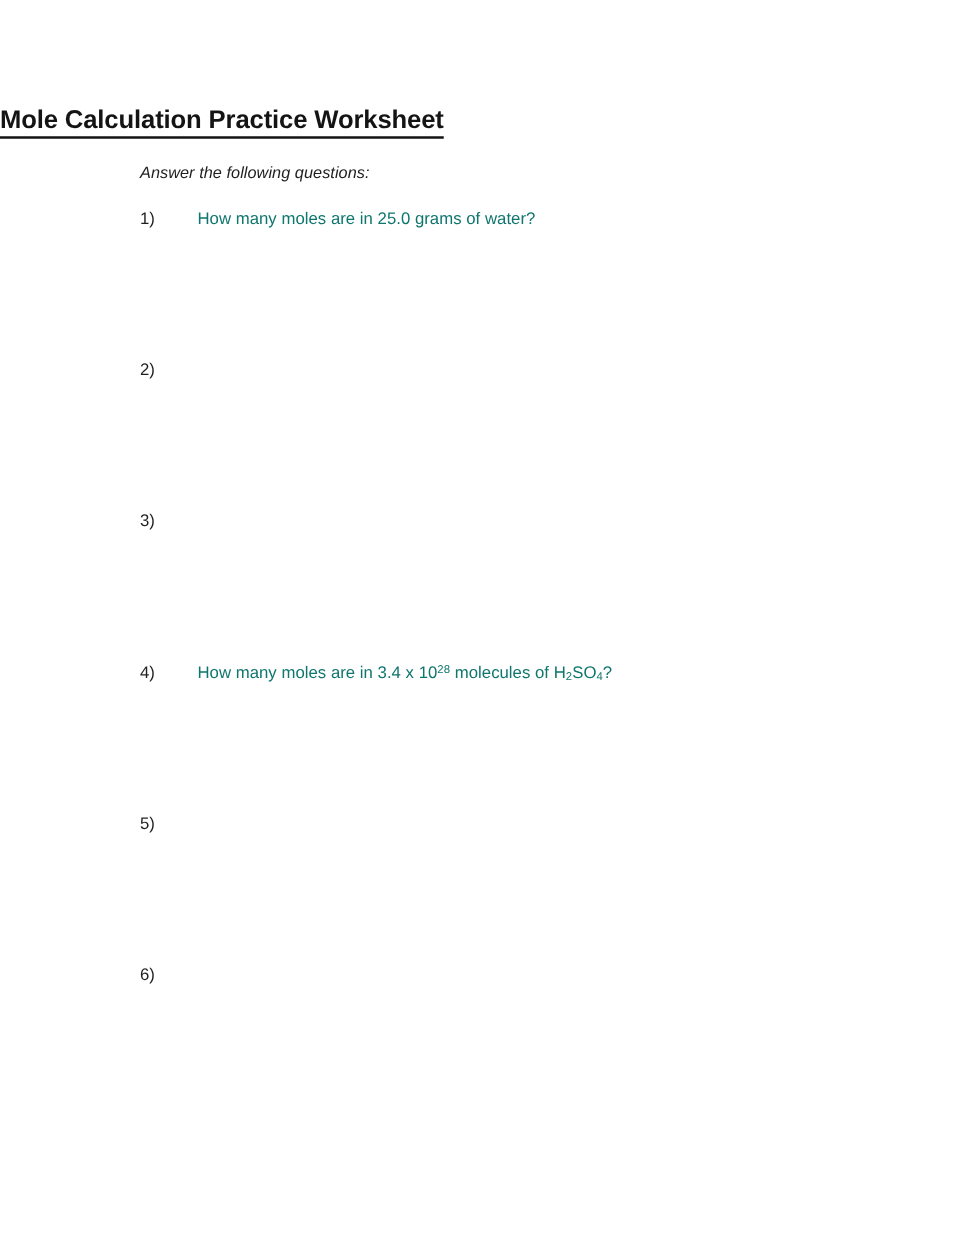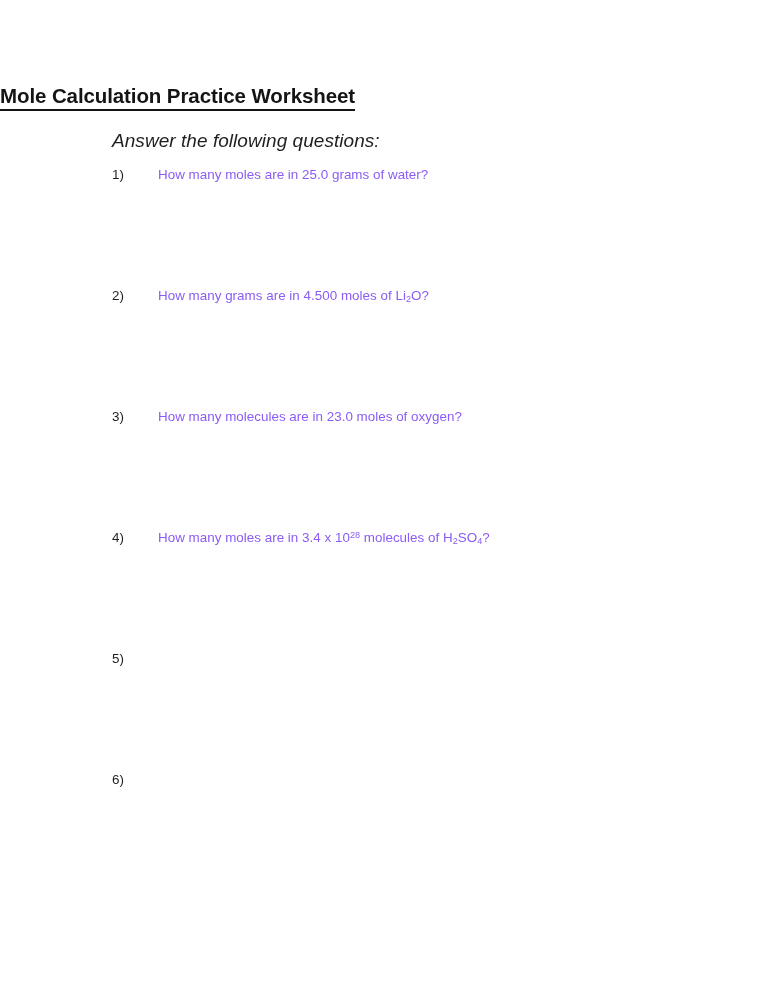--- a/index.html
+++ b/index.html
@@ -42,21 +42,21 @@
     border-bottom: 2px solid #141414;
     padding-bottom: 1px;
     line-height: 1.18;
   }
 
   
   .intro {
     position: absolute;
     top: 130px;
     left: 112px;
-    font-size: 19px;
+    font-size: 13px;
     font-style: italic;
     color: #1f1f1f;
     letter-spacing: 0.05px;
   }
 
   
   .questions {
     position: absolute;
     top: 167px;
     left: 0;
@@ -72,21 +72,21 @@
     top: 0;
     font-size: 13.4px;
     color: #1f1f1f;
     line-height: 1.2;
   }
   .q-text {
     position: absolute;
     left: 158px;
     top: 0;
     font-size: 13.4px;
-    color: #8b5cf6;
+    color: #0f766e;
     line-height: 1.2;
     letter-spacing: 0.02px;
     white-space: nowrap;
   }
   .q-text sub {
     font-size: 0.68em;
     vertical-align: baseline;
     position: relative;
     top: 0.25em;
     line-height: 0;
@@ -114,26 +114,24 @@
   <div class="intro">Answer the following questions:</div>
 
   <div class="questions">
       <div class="q-row">
         <span class="q-num">1)</span>
         <span class="q-text">How many moles are in 25.0 grams of water?</span>
         <div class="answer-space"></div>
       </div>
       <div class="q-row">
         <span class="q-num">2)</span>
-        <span class="q-text">How many grams are in 4.500 moles of Li<sub>2</sub>O?</span>
         <div class="answer-space"></div>
       </div>
       <div class="q-row">
         <span class="q-num">3)</span>
-        <span class="q-text">How many molecules are in 23.0 moles of oxygen?</span>
         <div class="answer-space"></div>
       </div>
       <div class="q-row">
         <span class="q-num">4)</span>
         <span class="q-text">How many moles are in 3.4 x 10<sup>28</sup> molecules of H<sub>2</sub>SO<sub>4</sub>?</span>
         <div class="answer-space"></div>
       </div>
       <div class="q-row">
         <span class="q-num">5)</span>
         <div class="answer-space"></div>

